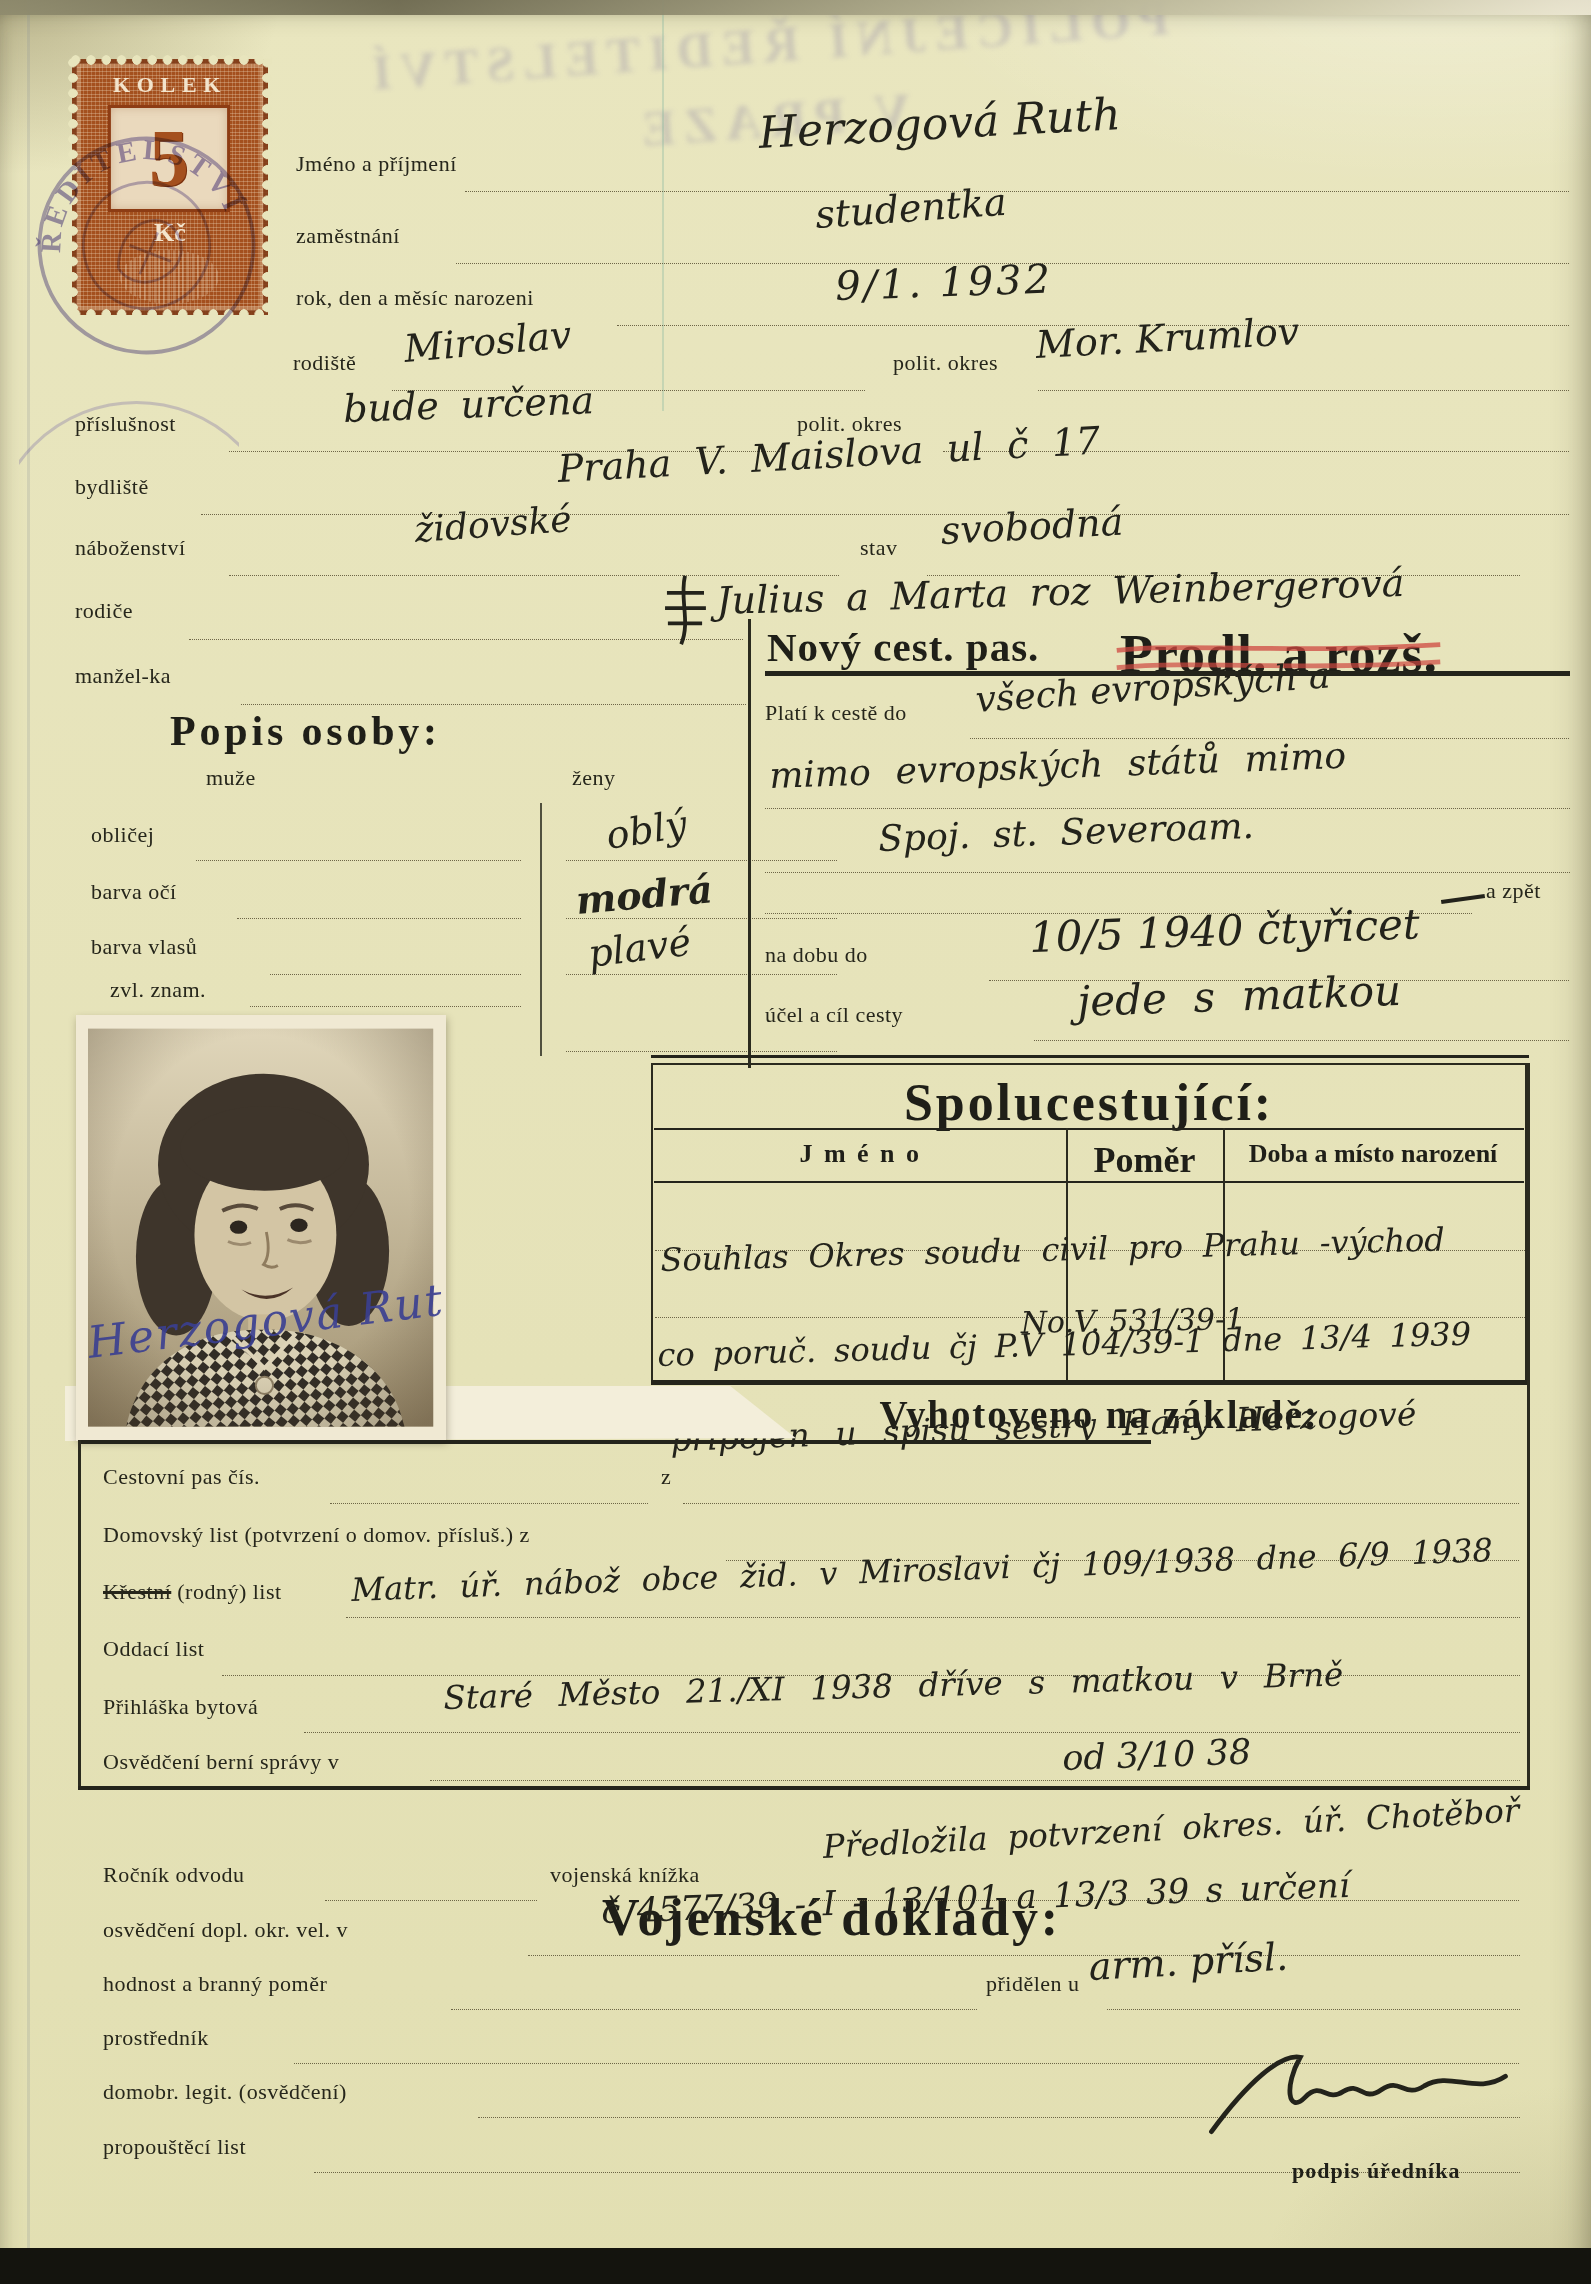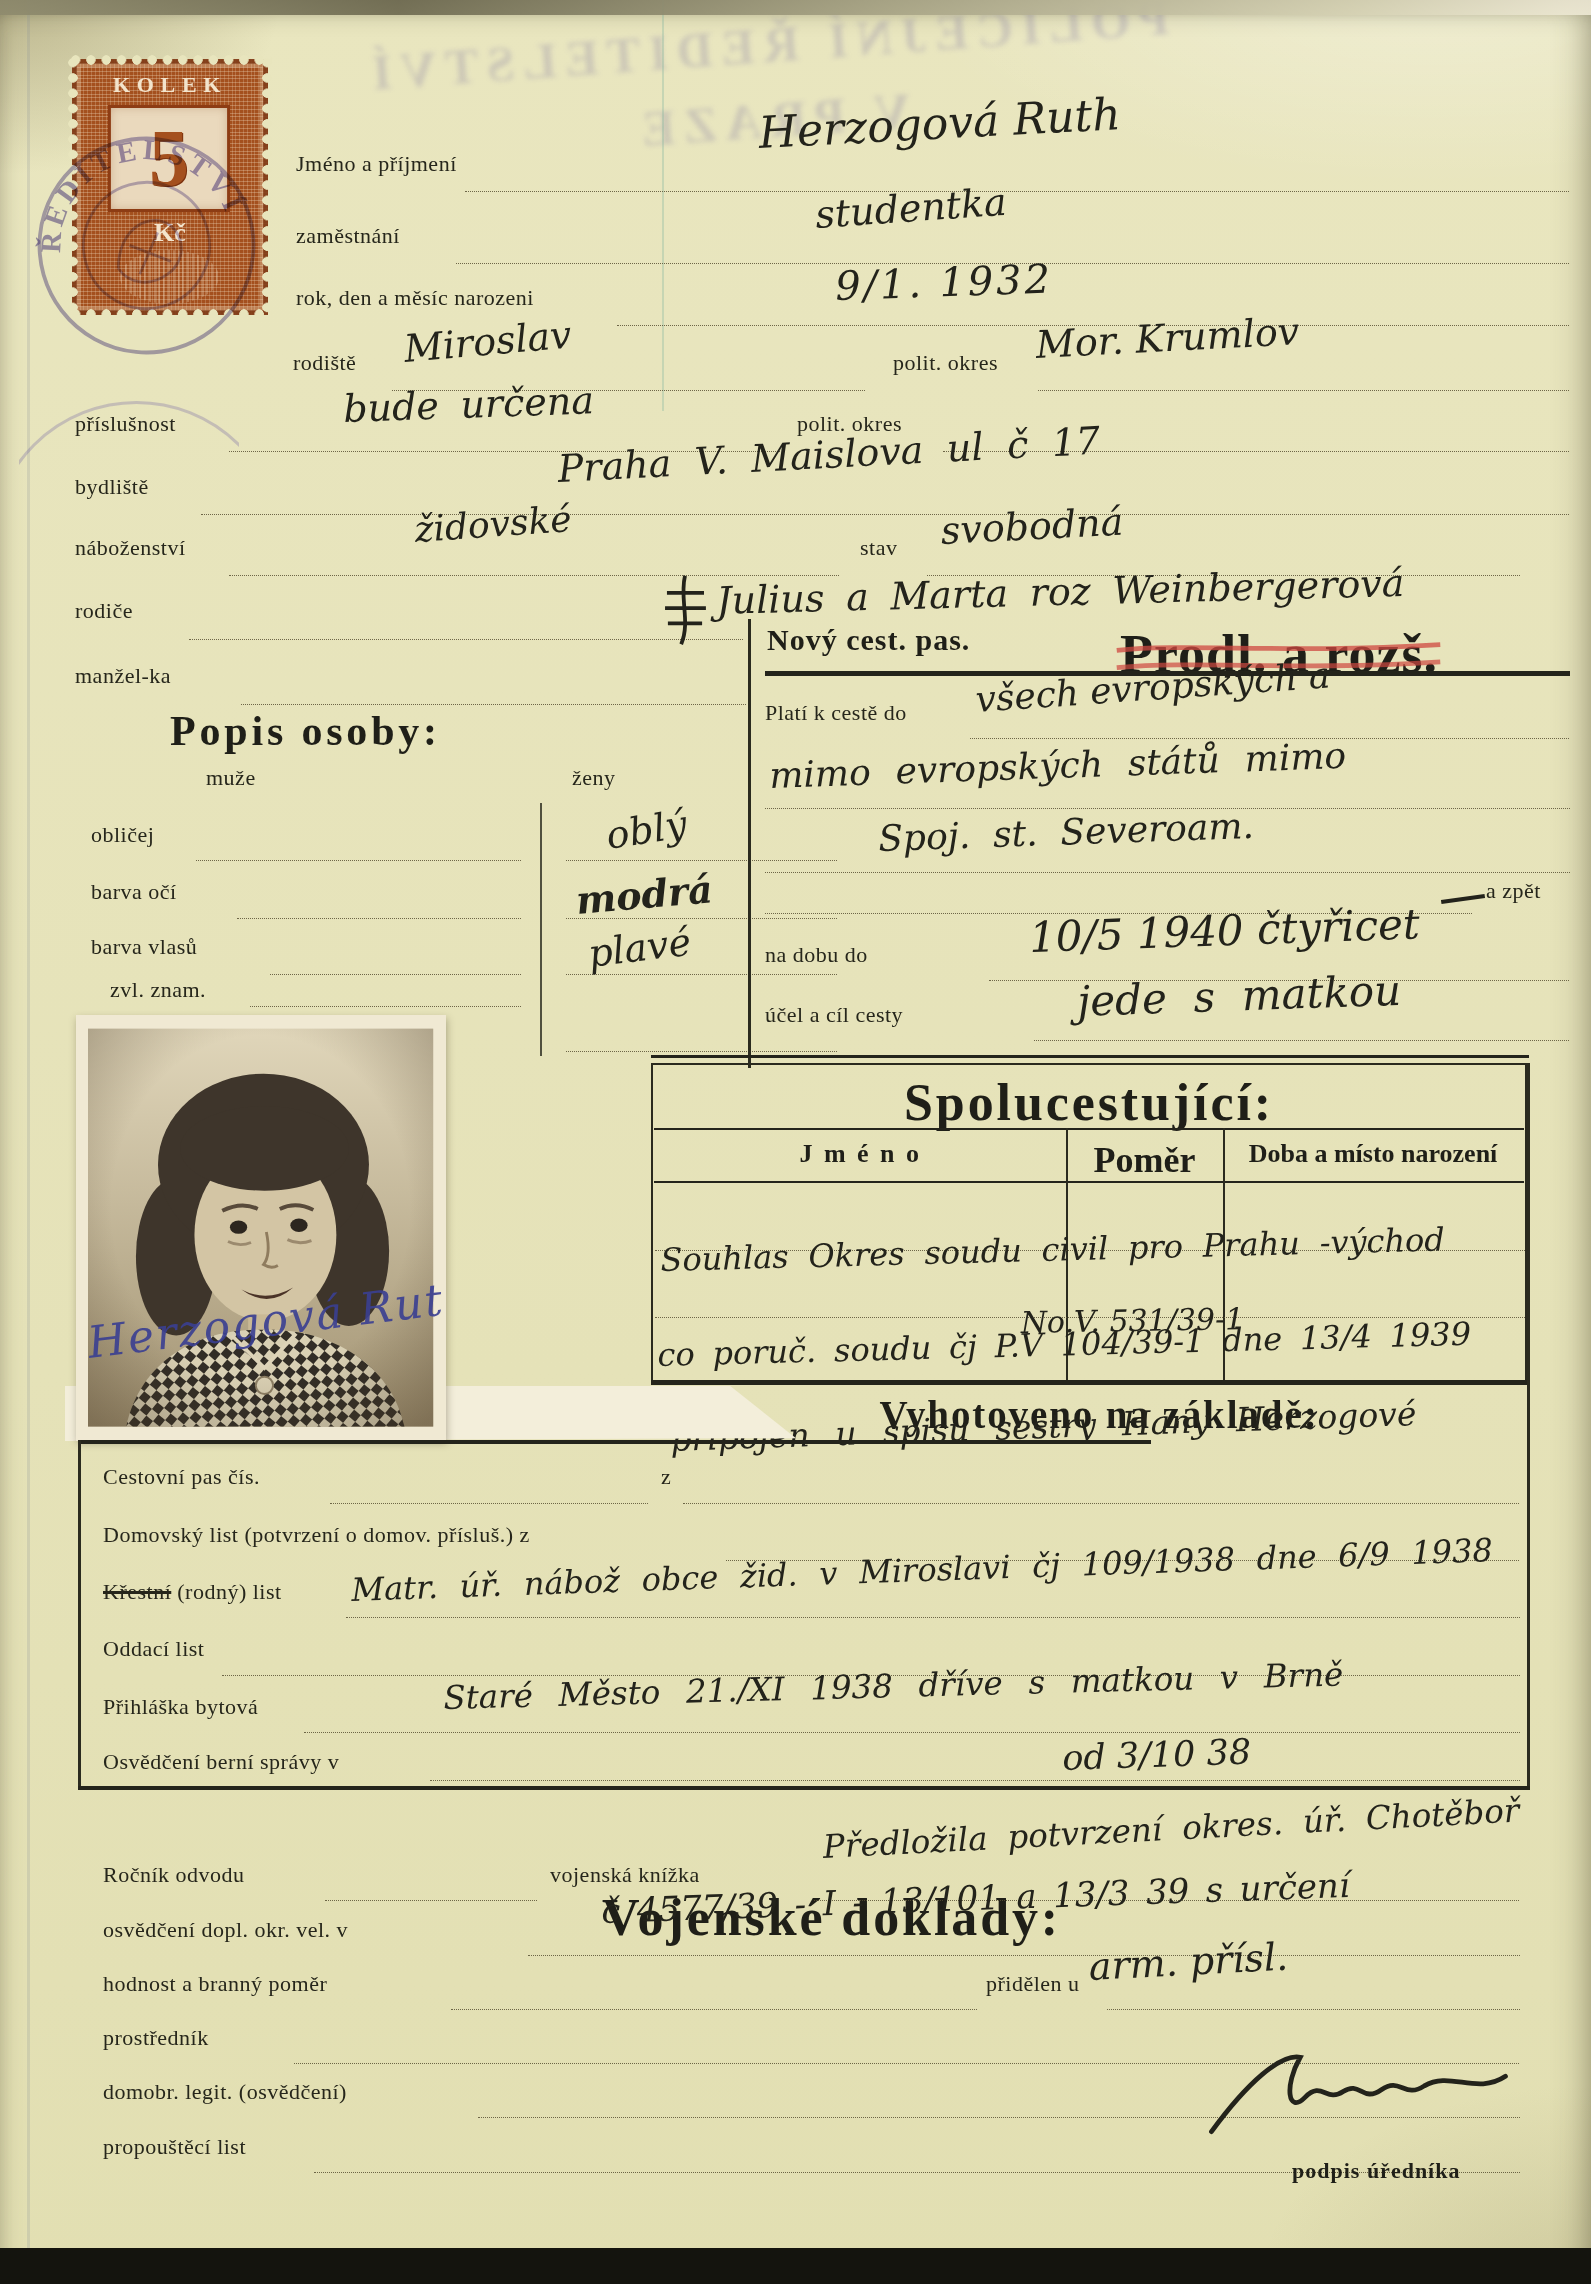--- a/index.html
+++ b/index.html
@@ -128,21 +128,21 @@
   <div class="lbl" style="left:91px;top:934px;">barva vlasů</div>
   <i class="dl" style="left:270px;top:974px;width:251px;"></i>
   <i class="dl" style="left:566px;top:974px;width:271px;"></i>
   <div class="hw" style="left:591px;top:932px;font-size:38px;transform:rotate(-7deg);">plavé</div>
 
   <div class="lbl" style="left:110px;top:977px;">zvl. znam.</div>
   <i class="dl" style="left:250px;top:1006px;width:271px;"></i>
   <i class="dl" style="left:566px;top:1051px;width:271px;"></i>
 
   <div class="vline" style="left:748px;top:619px;height:449px;"></div>
-  <div class="hdr" style="left:767px;top:623px;font-size:30px;letter-spacing:1px;">Nový cest. pas.</div>
+  <div class="hdr" style="left:767px;top:623px;font-size:41px;letter-spacing:1px;">Nový cest. pas.</div>
   <div class="hdr" style="left:1120px;top:623px;font-size:54px;letter-spacing:1px;">Prodl. a rozš.</div>
   <svg class="redstrike" viewBox="0 0 350 48">
     <path d="M6,16 C80,8 180,20 344,10" fill="none" stroke="#cf4840" stroke-width="5" opacity=".75"></path>
     <path d="M6,34 C95,26 190,38 344,28" fill="none" stroke="#cf4840" stroke-width="5" opacity=".7"></path>
   </svg>
   <div class="bar" style="left:765px;top:671px;width:805px;height:4.8px;"></div>
 
   <div class="lbl" style="left:765px;top:700px;">Platí k cestě do</div>
   <i class="dl" style="left:970px;top:738px;width:599px;"></i>
   <div class="hw" style="left:977px;top:679px;font-size:36px;transform:rotate(-4deg);">všech evropských a</div>

